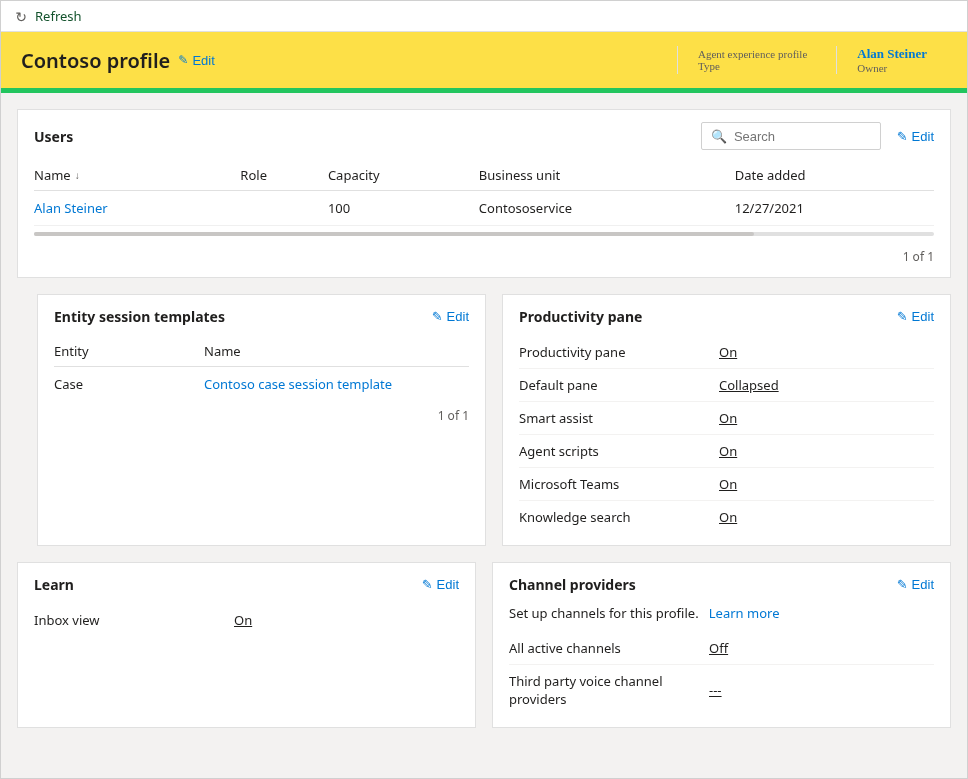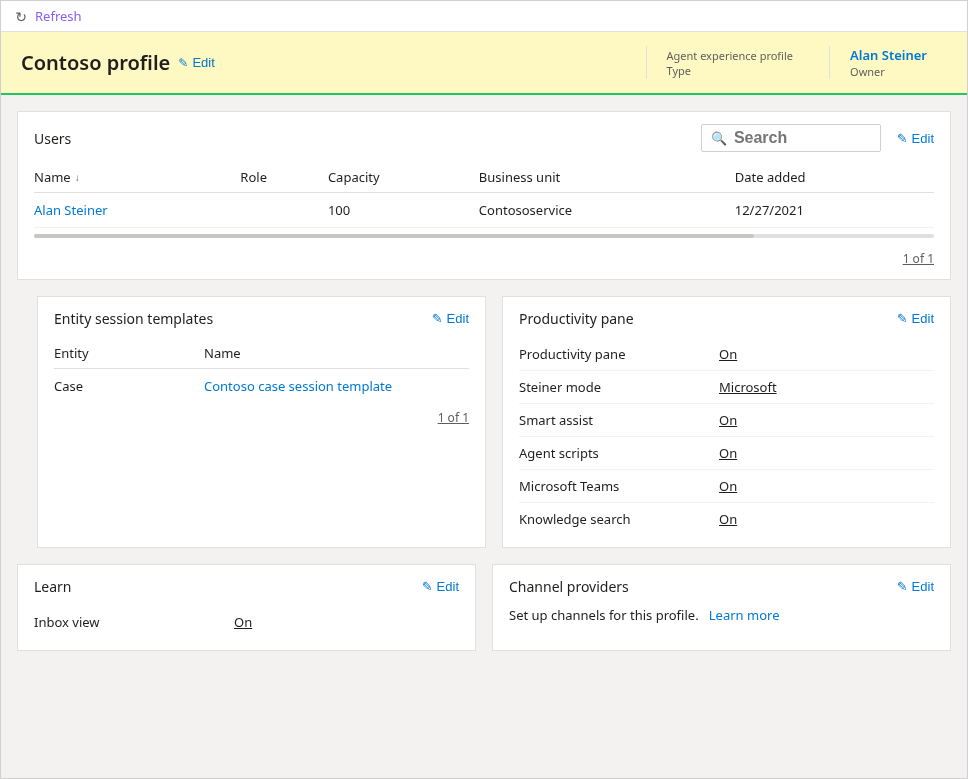--- a/index.html
+++ b/index.html
@@ -30,29 +30,29 @@
       width: 16px;
       height: 16px;
       display: inline-flex;
       align-items: center;
       justify-content: center;
       color: #605e5c;
       font-size: 14px;
     }
     .top-bar-label {
       font-size: 13px;
-      color: #8b5cf6;
+      color: #14532d;
     }
     
     .header-section {
       display: flex;
       align-items: stretch;
       padding: 14px 20px;
-      border-bottom: 2px solid #22c55e;
-      background: #fef9c3;
+      border-bottom: 5px solid #22c55e;
+      background: #fde047;
       gap: 20px;
     }
     .profile-title-area {
       flex: 1;
       display: flex;
       align-items: center;
       gap: 8px;
     }
     .profile-title {
       font-size: 20px;
@@ -68,21 +68,22 @@
       cursor: pointer;
       background: none;
       border: none;
       padding: 0;
     }
     .edit-icon-small {
       font-size: 12px;
     }
     .header-meta {
       display: flex;
-      gap: 16px;
+      gap: 9px;
+      font-family: Liberation Serif, serif;
     }
     .meta-block {
       padding: 0 20px;
       border-left: 1px solid #e0e0e0;
       display: flex;
       flex-direction: column;
       justify-content: center;
     }
     .meta-label {
       font-size: 11px;
@@ -110,21 +111,21 @@
       padding: 12px 16px;
     }
     .section-header {
       display: flex;
       align-items: center;
       justify-content: space-between;
       margin-bottom: 10px;
     }
     .section-title {
       font-size: 14px;
-      font-weight: 400;
+      font-weight: 700;
       color: #201f1e;
     }
     .section-actions {
       display: flex;
       align-items: center;
       gap: 16px;
     }
     .search-box {
       display: flex;
       align-items: center;
@@ -135,25 +136,24 @@
       background: #fff;
       width: 180px;
     }
     .search-icon {
       color: #605e5c;
       font-size: 13px;
     }
     .search-input {
       border: none;
       outline: none;
-      font-size: 16px;
+      font-size: 13px;
       color: #7f1d1d;
       width: 100%;
       background: transparent;
-      font-weight: bold;
     }
     
     .data-table {
       width: 100%;
       border-collapse: collapse;
     }
     .data-table th {
       text-align: left;
       font-size: 13px;
       font-weight: 400;
@@ -183,21 +183,20 @@
     }
     .muted-text {
       color: #605e5c;
     }
     .pagination-row {
       display: flex;
       justify-content: flex-end;
       padding: 6px 0 0 0;
       font-size: 12px;
       color: #605e5c;
-      text-decoration: underline;
     }
     .scrollbar-area {
       height: 4px;
       background: #e0e0e0;
       border-radius: 2px;
       margin: 6px 0;
       position: relative;
     }
     .scrollbar-thumb {
       height: 4px;
@@ -389,22 +388,22 @@
             <span>✎</span>
             <span>Edit</span>
           </button>
         </div>
         <div>
           <div class="prop-row">
             <span class="prop-label">Productivity pane</span>
             <span class="prop-value">On</span>
           </div>
           <div class="prop-row">
-            <span class="prop-label">Steiner mode</span>
-            <span class="prop-value">Microsoft</span>
+            <span class="prop-label">Default pane</span>
+            <span class="prop-value">Collapsed</span>
           </div>
           <div class="prop-row">
             <span class="prop-label">Smart assist</span>
             <span class="prop-value">On</span>
           </div>
           <div class="prop-row">
             <span class="prop-label">Agent scripts</span>
             <span class="prop-value">On</span>
           </div>
           <div class="prop-row">
@@ -443,17 +442,27 @@
           <button class="edit-btn">
             <span>✎</span>
             <span>Edit</span>
           </button>
         </div>
         <div class="channel-desc">
           <span>Set up channels for this profile.</span>
           <span>&nbsp;</span>
           <span class="learn-more">Learn more</span>
         </div>
+        <div>
+          <div class="prop-row">
+            <span class="prop-label">All active channels</span>
+            <span class="prop-value">Off</span>
+          </div>
+          <div class="prop-row">
+            <span class="prop-label">Third party voice channel providers</span>
+            <span class="prop-value">---</span>
+          </div>
+        </div>
       </div>
     </div>
 
   </div>
 </div>
 
 </body></html>

